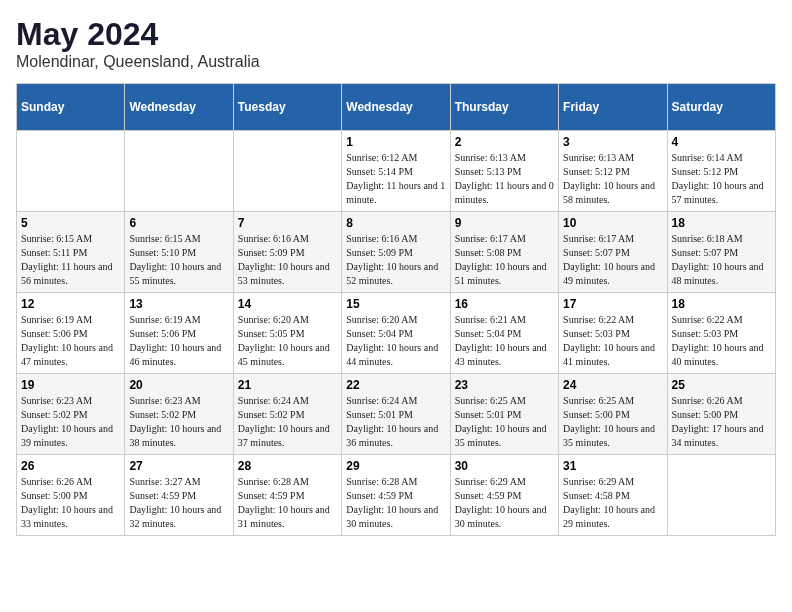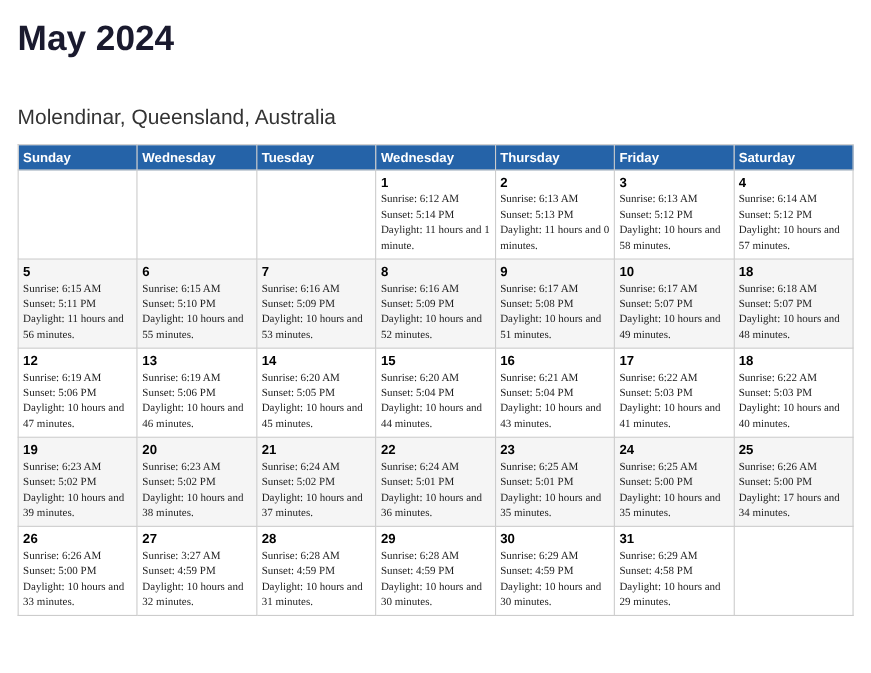--- a/index.html
+++ b/index.html
@@ -27,33 +27,32 @@
     }
     .title-area {
       text-align: left;
     }
     .month-year {
       font-size: 32px;
       font-weight: bold;
       color: #1a1a2e;
     }
     .location {
-      font-size: 19px;
+      font-size: 16px;
       color: #333;
-      margin-top: 44px;
     }
     .calendar {
       width: 100%;
       border-collapse: collapse;
       font-size: 11px;
     }
     .calendar th {
       background-color: #2563a8;
       color: #fff;
-      padding: 4px 4px;
+      padding: 16px 4px;
       text-align: left;
       font-size: 12px;
       font-weight: bold;
       border: 1px solid #ccc;
     }
     .calendar td {
       border: 1px solid #ccc;
       vertical-align: top;
       padding: 4px;
       width: calc(100% / 7);

